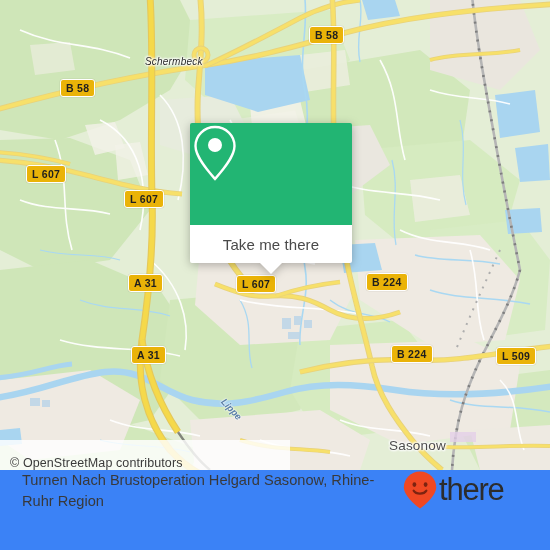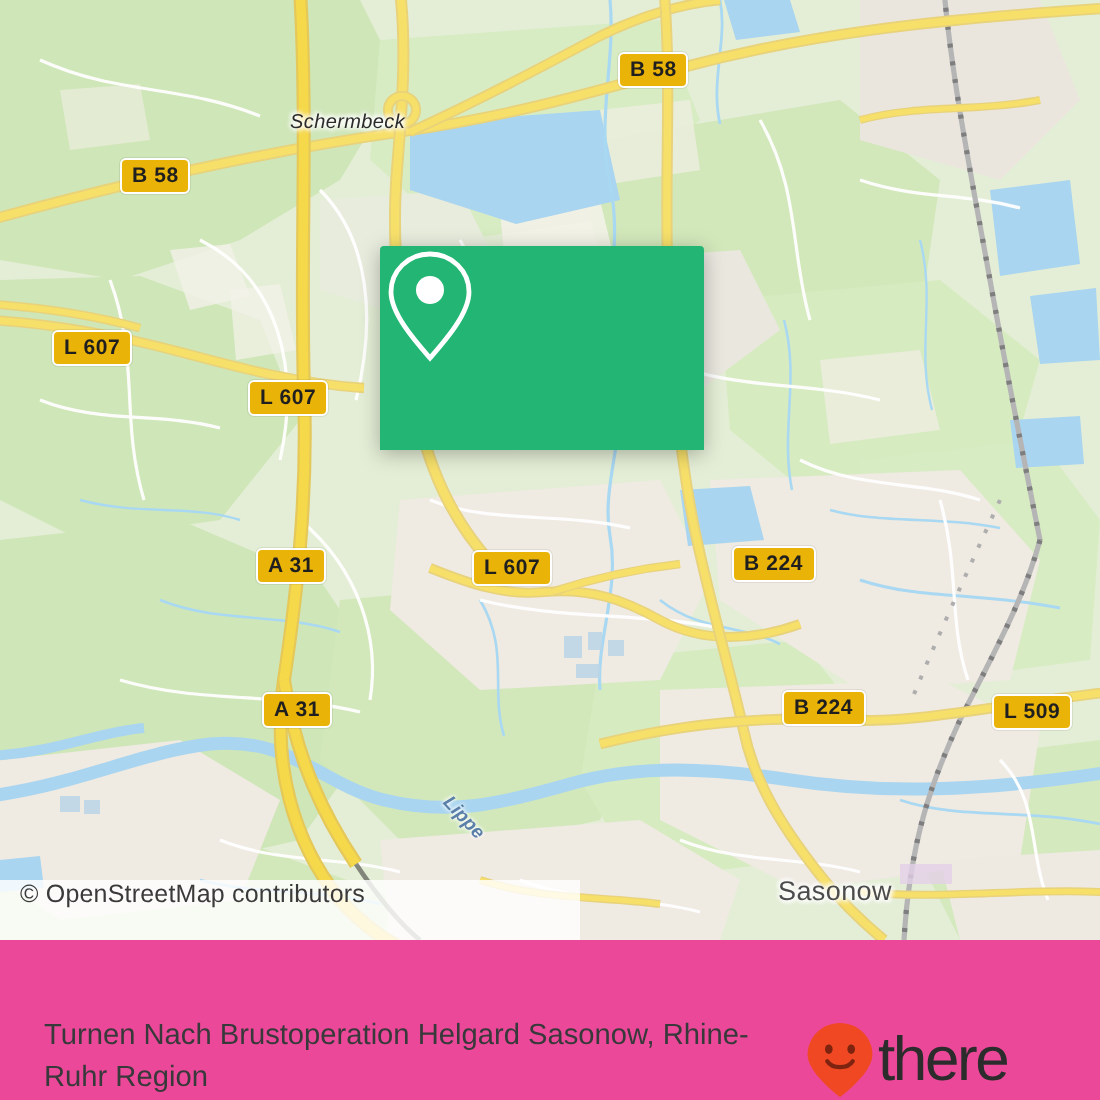--- a/index.html
+++ b/index.html
@@ -21,38 +21,38 @@
   
   .place{position:absolute;color:#37383a;white-space:nowrap;
          text-shadow:0 0 3px #fff,0 0 3px #fff,0 0 2px #fff,1px 1px 2px #fff,-1px -1px 2px #fff;}
   .place.city{font-size:10px;font-style:italic;font-weight:400;letter-spacing:.2px;color:#2b2b2b;}
   .place.town{font-size:13.5px;font-weight:400;letter-spacing:.2px;color:#4c4c4c;}
   .place.river{font-size:9.5px;font-style:italic;color:#5a7fa8;font-weight:bold;
                text-shadow:0 0 2px #fff,0 0 2px #fff;}
 
   
   .attrib{position:absolute;left:0;top:440px;height:30px;width:290px;
-          background:rgba(255,255,255,.82);display:flex;align-items:flex-start;}
+          background:rgba(255,255,255,.82);display:flex;align-items:flex-end;}
   .attrib span{font-size:12.5px;color:#3a3a3a;padding-left:10px;letter-spacing:.1px;}
 
   
   .popup{position:absolute;left:190px;top:123px;width:162px;
          filter:drop-shadow(0 2px 5px rgba(0,0,0,.28));}
   .popup-head{height:102px;background:#22b573;border-radius:2px 2px 0 0;
               display:flex;align-items:center;justify-content:center;}
   .popup-foot{height:38px;background:#fff;border-radius:0 0 2px 2px;
               display:flex;align-items:center;justify-content:center;position:relative;}
   .popup-foot span{font-size:15px;color:#4a4a4a;letter-spacing:.1px;}
   .popup-tail{position:absolute;left:50%;transform:translateX(-50%);bottom:-11px;
               width:0;height:0;border-left:11px solid transparent;
               border-right:11px solid transparent;border-top:11px solid #fff;}
 
   
-  .bottom{position:absolute;left:0;top:470px;width:550px;height:80px;background:#ec4899;
-          display:flex;align-items:flex-end;}
+  .bottom{position:absolute;left:0;top:470px;width:550px;height:80px;background:#3b82f6;
+          display:flex;align-items:flex-start;}
   .bottom-title{flex:1;padding-left:22px;font-size:14.6px;color:#38393b;
                 line-height:1.45;max-width:380px;}
   .brand{display:flex;align-items:center;padding-right:22px;}
   .brand-word{font-size:31px;color:#2c2c2c;letter-spacing:-1.2px;margin-left:1px;font-weight:400;}
 </style>
 </head>
 <body>
 
 <div class="frame">
 
@@ -233,20 +233,24 @@
     <div class="shield" style="left:391px;top:345px;">B 224</div>
     <div class="shield" style="left:496px;top:347px;">L 509</div>
 
     <div class="popup">
       <div class="popup-head">
         <svg width="50" height="60" viewBox="0 0 50 60">
           <path d="M25 4 C14 4 5.5 12.5 5.5 23 C5.5 34 18 48 25 56 C32 48 44.5 34 44.5 23 C44.5 12.5 36 4 25 4 Z" fill="none" stroke="#ffffff" stroke-width="2.4"></path>
           <circle cx="25" cy="22" r="7" fill="#ffffff"></circle>
         </svg>
       </div>
+      <div class="popup-foot">
+        <span>Take me there</span>
+        <div class="popup-tail"></div>
+      </div>
     </div>
 
     <div class="attrib">
       <span>© OpenStreetMap contributors</span>
     </div>
   </div>
 
   <div class="bottom">
     <div class="bottom-title">Turnen Nach Brustoperation Helgard Sasonow, Rhine-Ruhr Region</div>
     <div class="brand">

